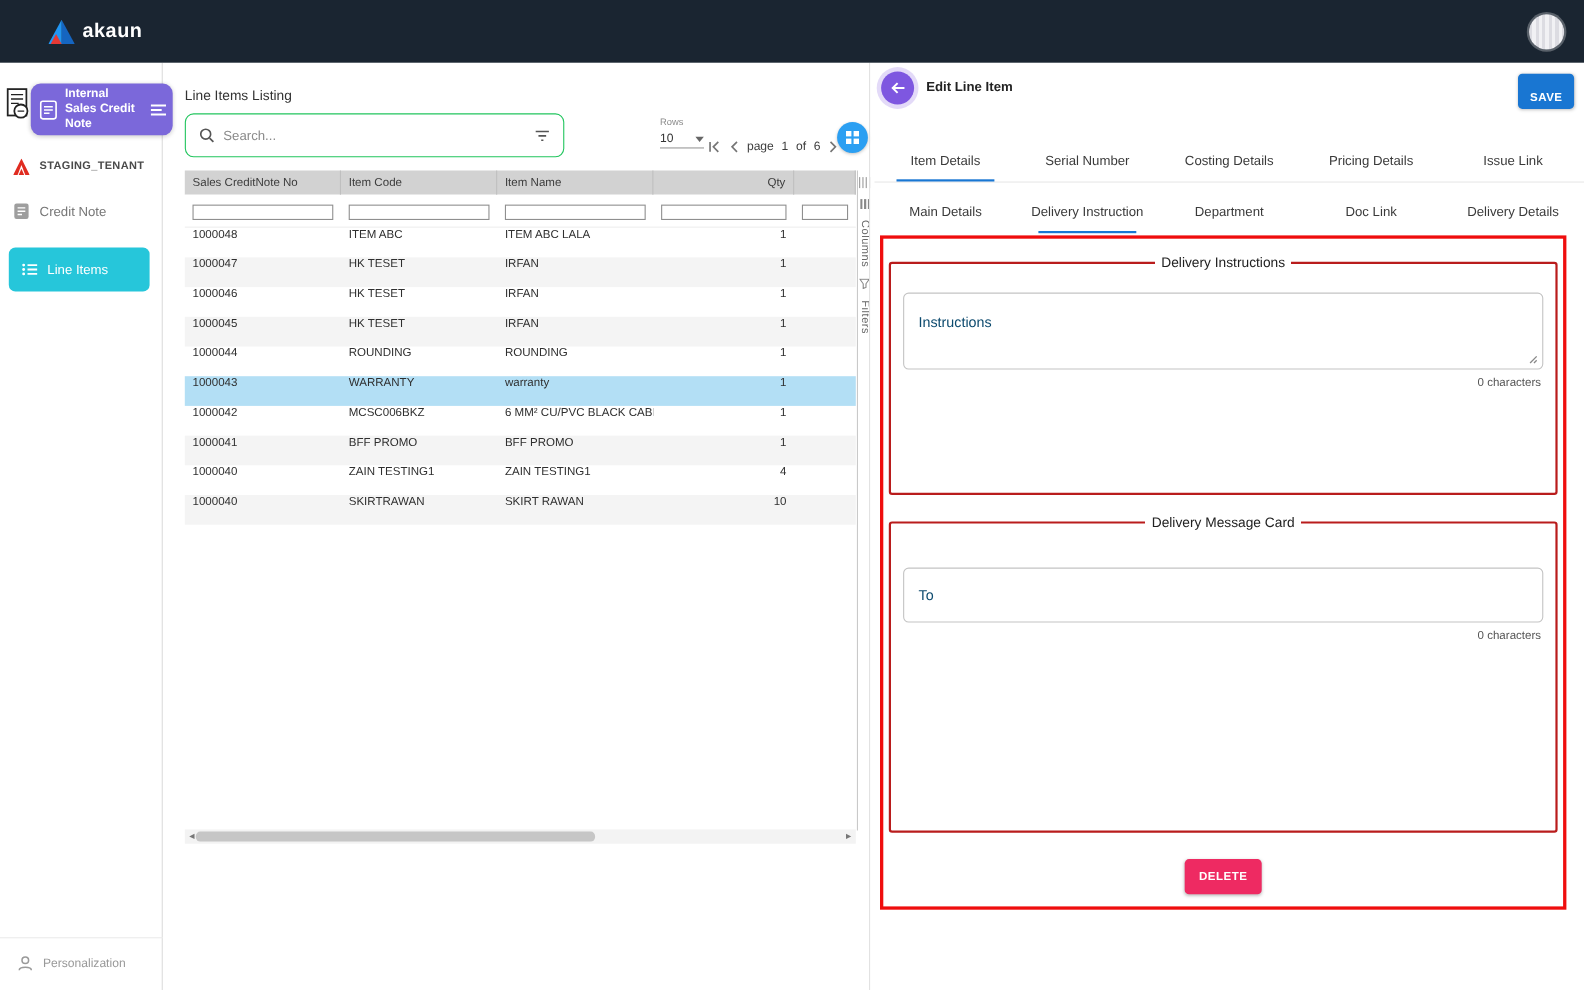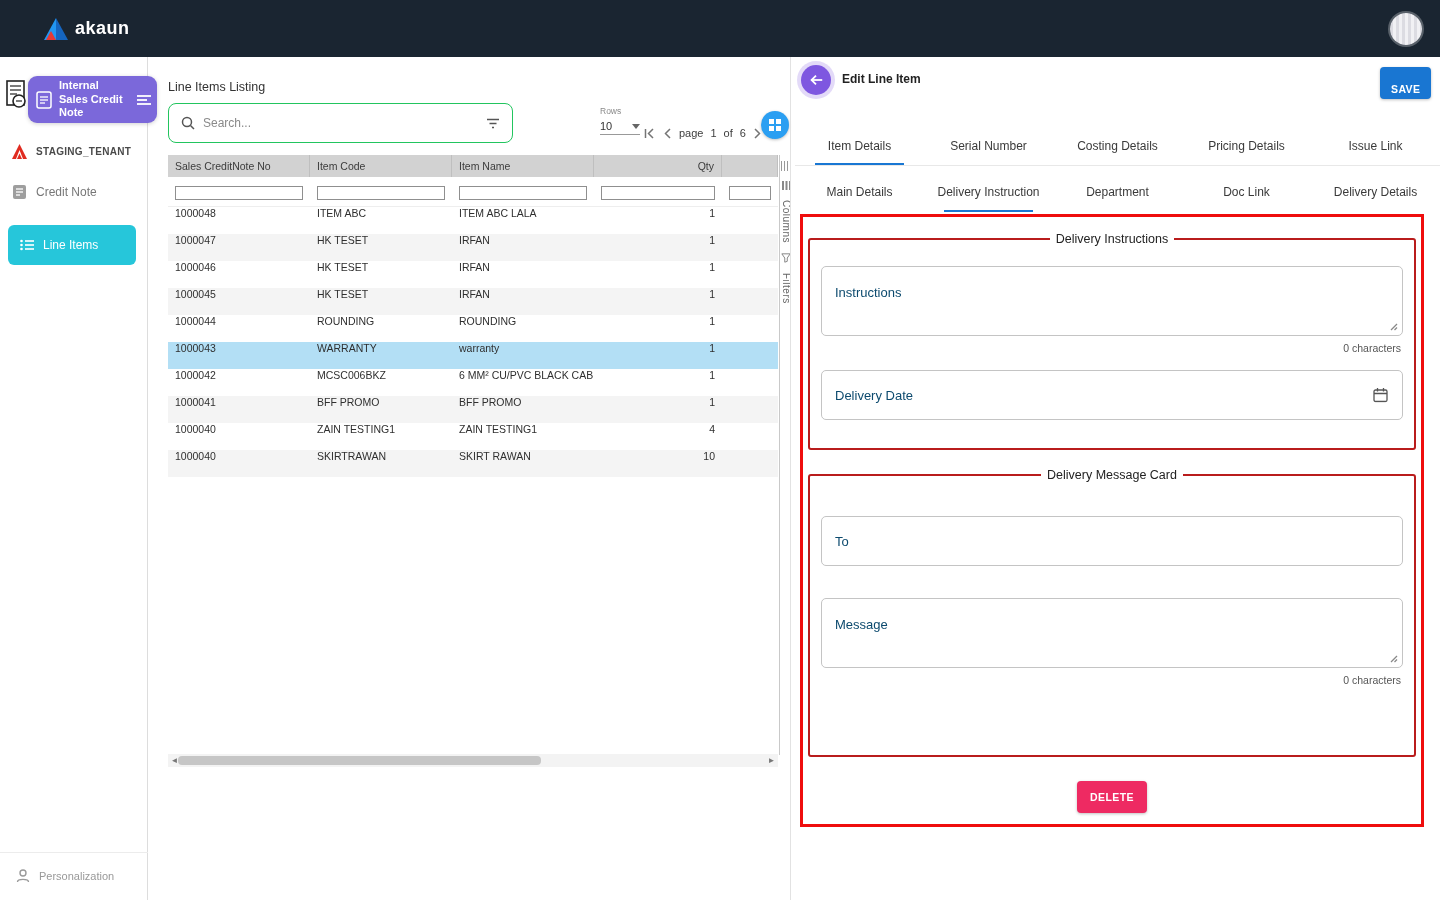--- a/index.html
+++ b/index.html
@@ -413,47 +413,27 @@
       <span class="lbl">Instructions</span>
       <span class="resize-handle">
         <svg width="10" height="10" viewBox="0 0 10 10">
           <line x1="3" y1="9" x2="9" y2="3" stroke="#888" stroke-width="1.2"></line>
           <line x1="6.5" y1="9" x2="9" y2="6.5" stroke="#888" stroke-width="1.2"></line>
         </svg>
       </span>
     </div>
     <div class="counter">0 characters</div>
 
-    <div class="box single h50 date-box">
-      <span class="lbl">Delivery Date</span>
-      <span class="cal-icon">
-        <svg width="15" height="15" viewBox="0 0 15 15">
-          <rect x="1" y="2.5" width="13" height="11.5" rx="1.5" fill="none" stroke="#555" stroke-width="1.3"></rect>
-          <line x1="4.5" y1="0.5" x2="4.5" y2="4" stroke="#555" stroke-width="1.3"></line>
-          <line x1="10.5" y1="0.5" x2="10.5" y2="4" stroke="#555" stroke-width="1.3"></line>
-          <line x1="1" y1="6" x2="14" y2="6" stroke="#555" stroke-width="1.3"></line>
-        </svg>
-      </span>
-    </div>
   </fieldset>
 
   <fieldset class="f2">
     <legend>Delivery Message Card</legend>
 
 
     <div class="box single h50 to-box">
       <span class="lbl">To</span>
     </div>
 
-    <div class="box area h70 message-box">
-      <span class="lbl">Message</span>
-      <span class="resize-handle">
-        <svg width="10" height="10" viewBox="0 0 10 10">
-          <line x1="3" y1="9" x2="9" y2="3" stroke="#888" stroke-width="1.2"></line>
-          <line x1="6.5" y1="9" x2="9" y2="6.5" stroke="#888" stroke-width="1.2"></line>
-        </svg>
-      </span>
-    </div>
     <div class="counter">0 characters</div>
   </fieldset>
 
   <button class="delete-btn">DELETE</button>
 </div>
 
 </body></html>

